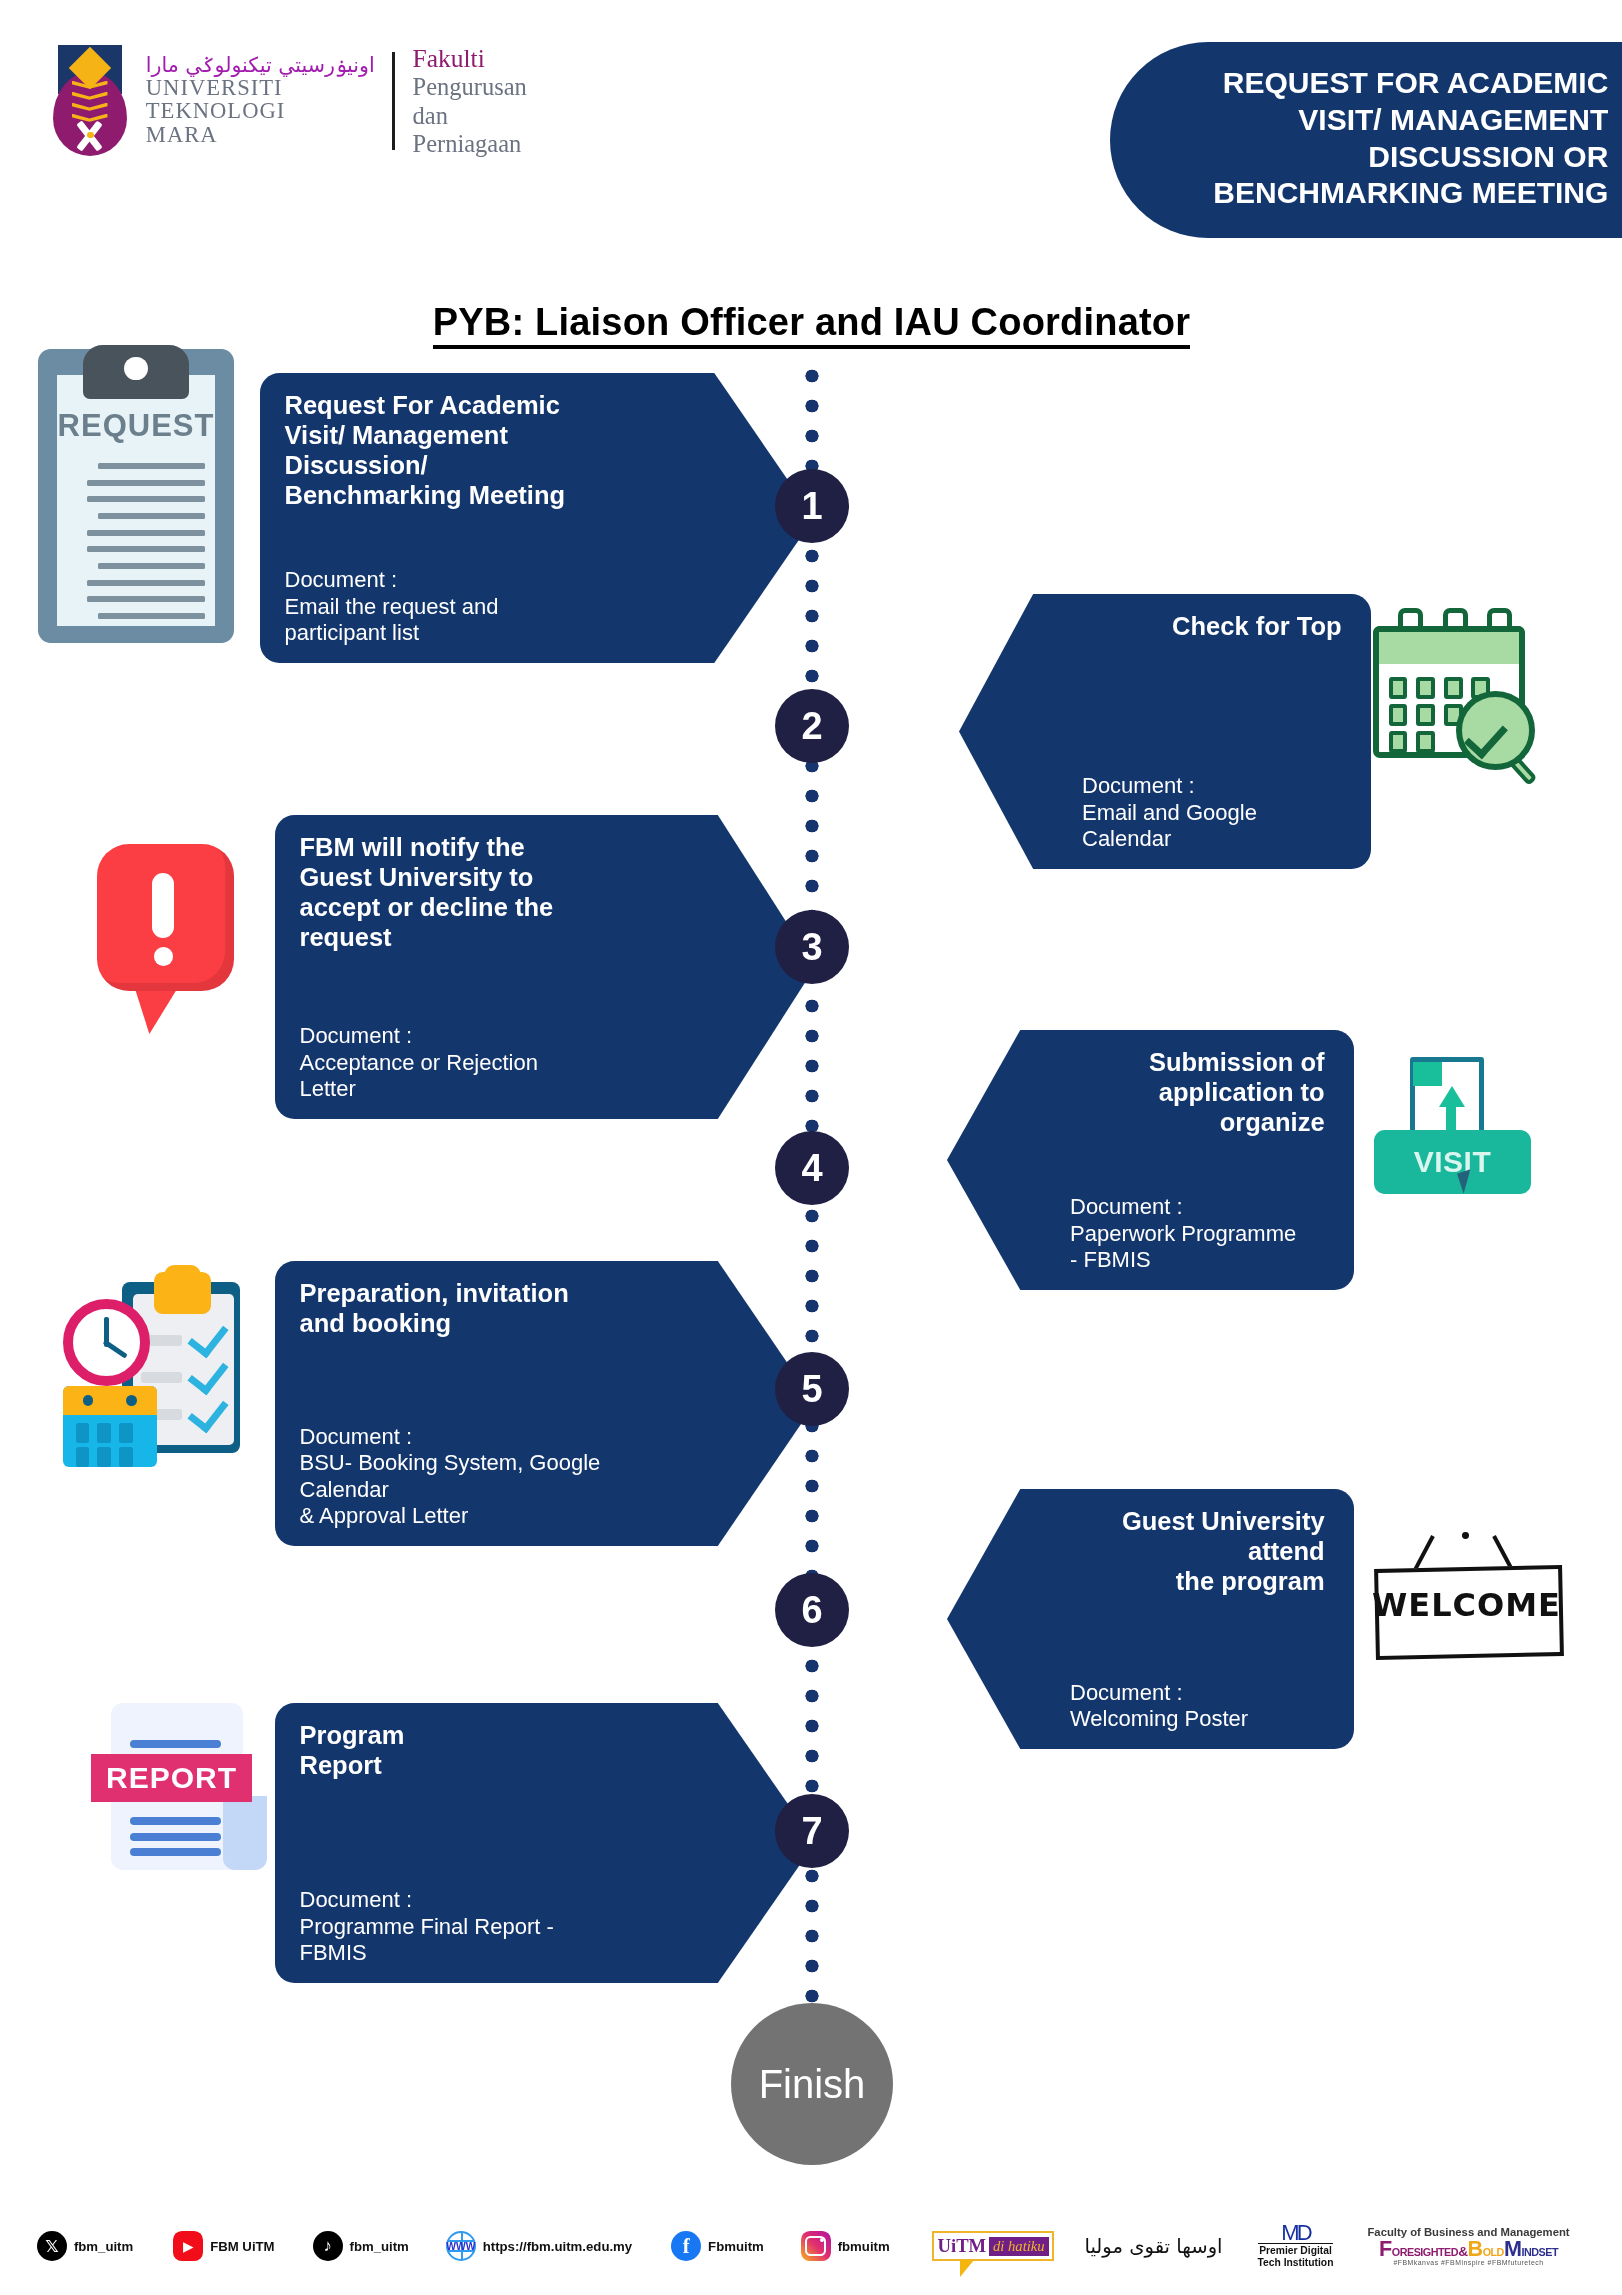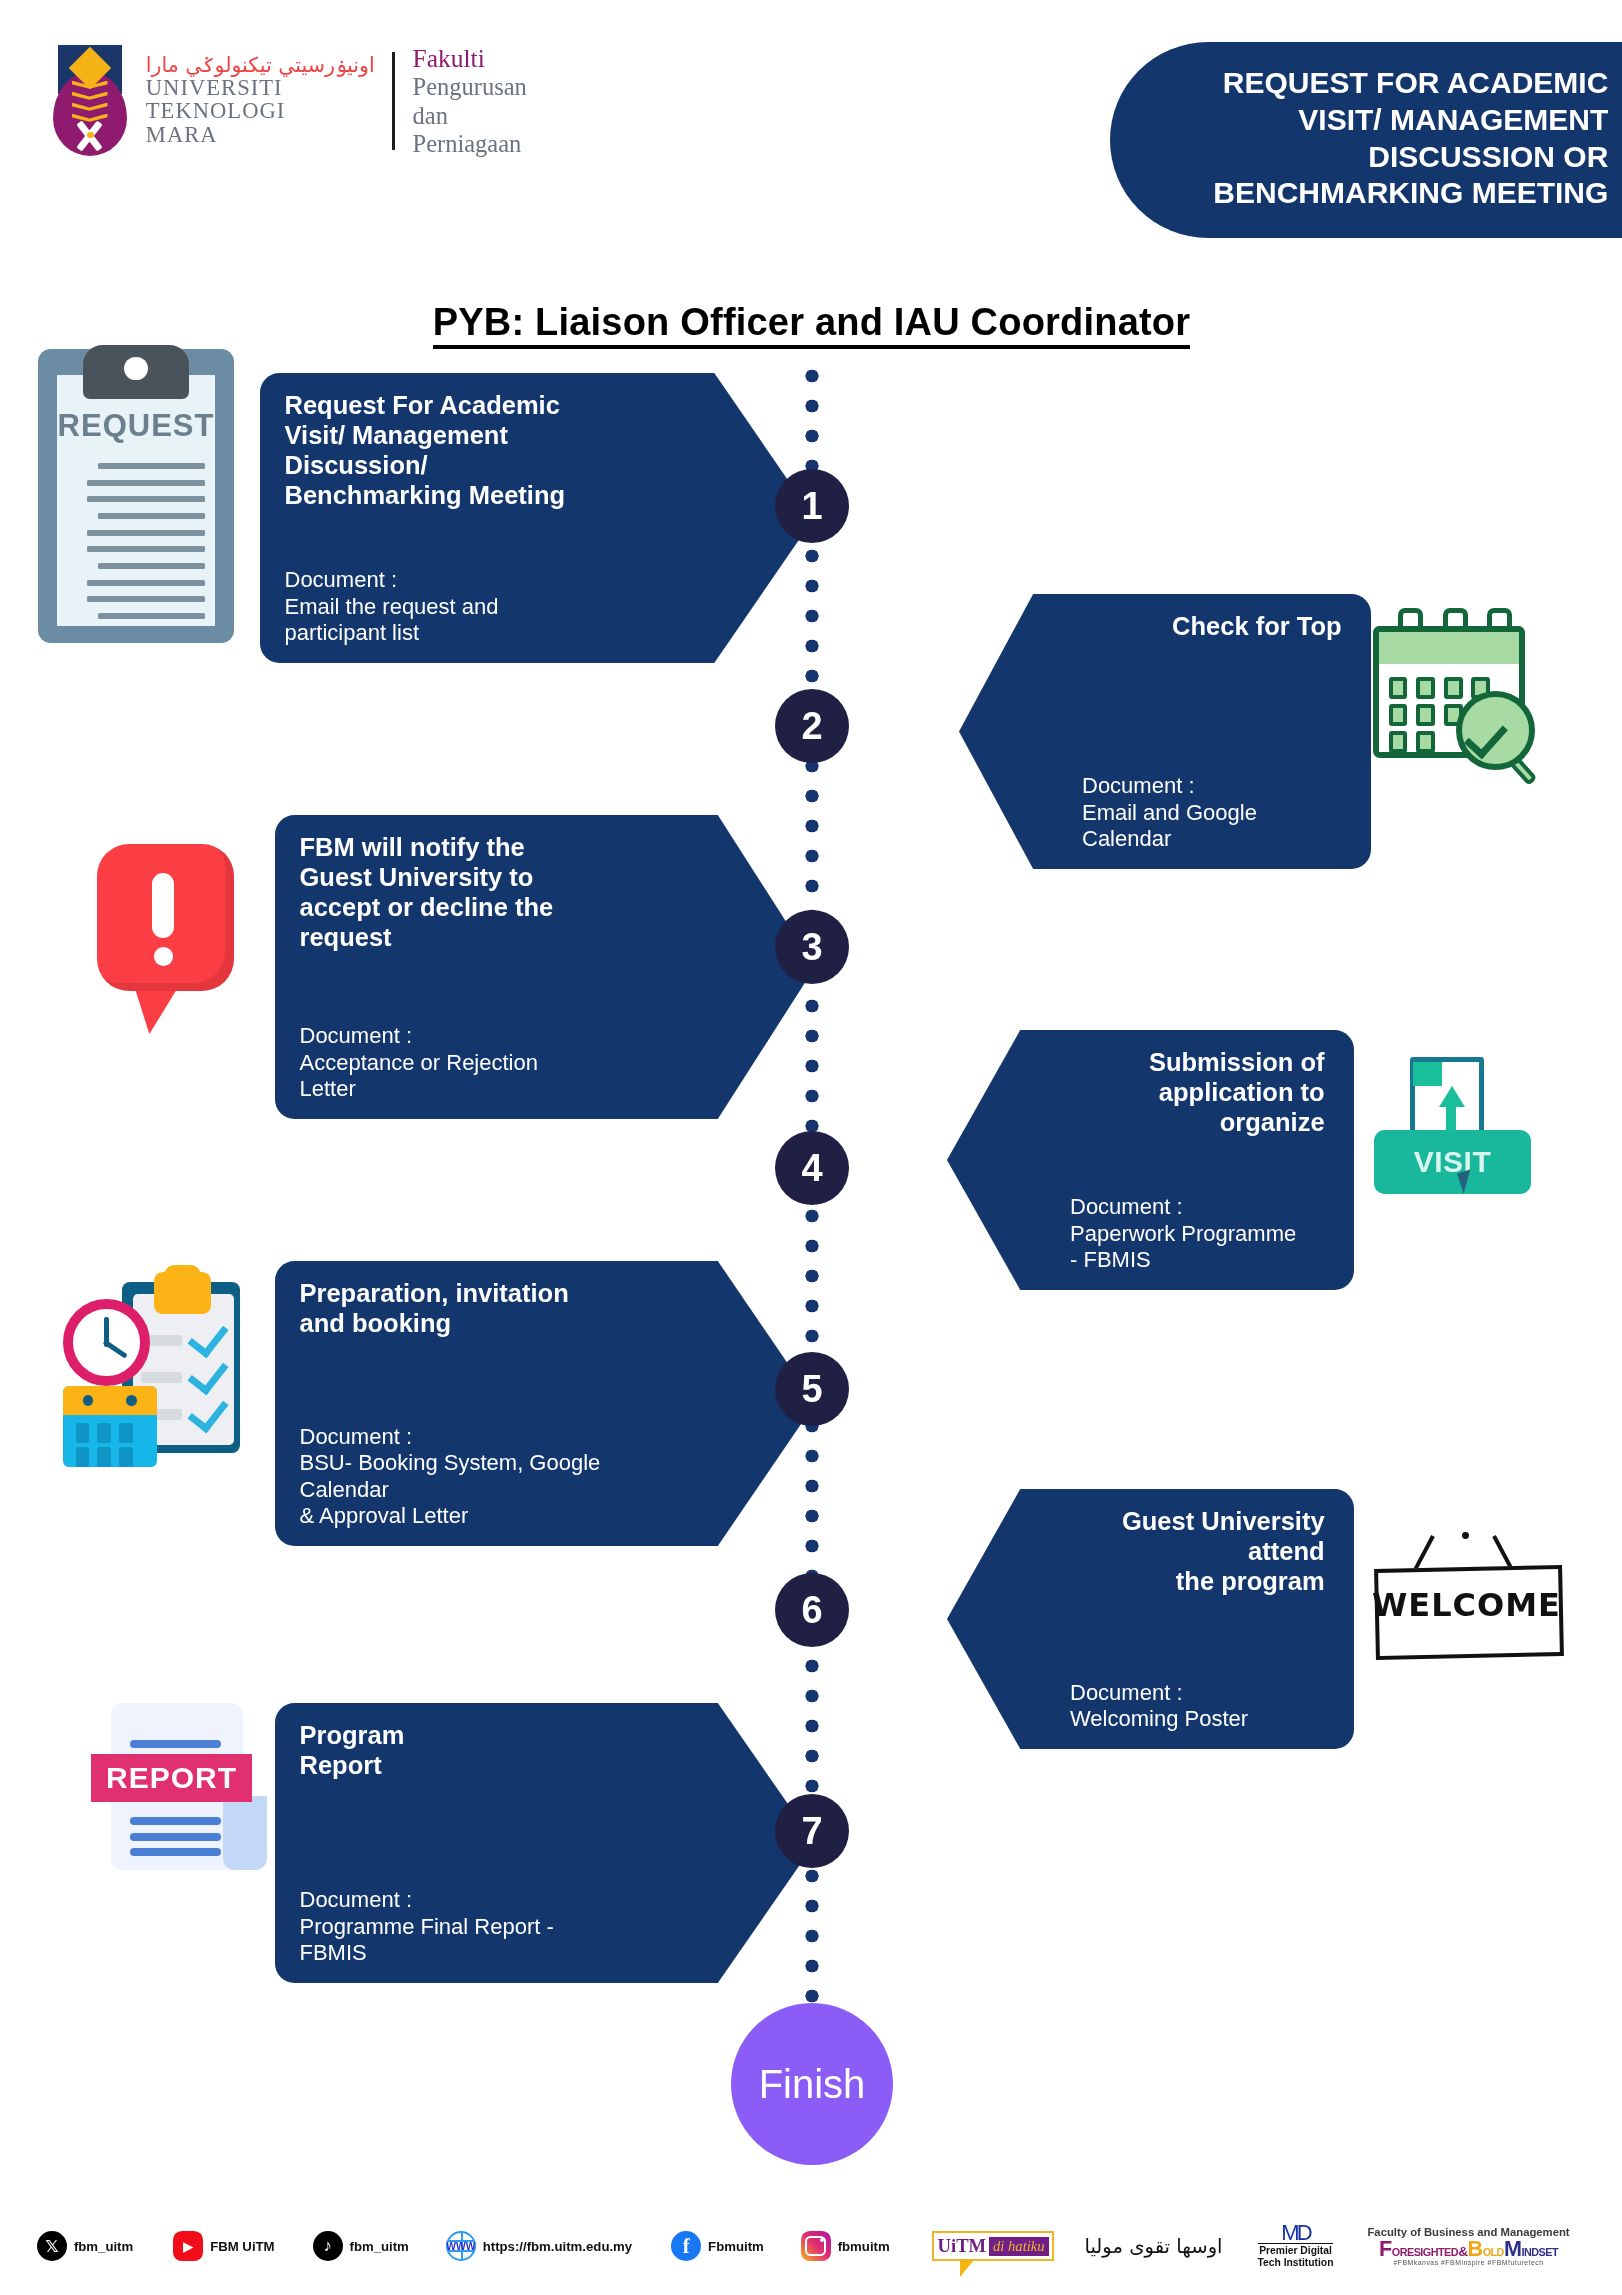--- a/index.html
+++ b/index.html
@@ -17,21 +17,21 @@
   .crest .dia{position:absolute;background:#f5b316;}
   .crest .d1{left:27.5px;top:8.8px;width:30px;height:30px;transform:rotate(45deg);}
   .crest .ch{position:absolute;background:#f5b316;width:36px;height:8.3px;left:24.5px;clip-path:polygon(0 0,50% 60%,100% 0,100% 45%,50% 100%,0 45%);}
   .crest .x1{position:absolute;left:17.7px;top:74px;width:50px;height:34px;}
   .crest .x1 i{position:absolute;top:0;left:21.6px;width:6.9px;height:34px;background:#fff;border-radius:2px;}
   .crest .x1 i:first-child{transform:rotate(38deg);}
   .crest .x1 i:last-child{transform:rotate(-38deg);}
   .crest .dot{position:absolute;left:40px;top:87px;width:6.9px;height:6.9px;background:#f5b316;border-radius:50%;}
 
   .wordmark{margin-left:12.8px;flex:0 0 auto;}
-  .wm-arabic{color:#ef4444;font-size:20.6px;line-height:1;letter-spacing:0.5px;font-family:"DejaVu Sans", sans-serif;direction:rtl;}
+  .wm-arabic{color:#a21caf;font-size:20.6px;line-height:1;letter-spacing:0.5px;font-family:"DejaVu Sans", sans-serif;direction:rtl;}
   .wm-line{color:#6b7280;font-family:"Liberation Serif", serif;font-size:22.6px;letter-spacing:1px;line-height:1.05;}
   .vdiv{width:2.5px;background:#1c1c1c;height:98px;margin:0 17.7px;flex:0 0 auto;}
   .fak{font-family:"Liberation Serif", serif;line-height:1.15;}
   .fak .f1{color:#8e1b6e;font-size:25.5px;}
   .fak .f2,.fak .f3{color:#6b7280;font-size:24.5px;}
 
   .title-pill{
     position:absolute;right:0;top:42px;width:513px;min-height:196px;
     background:#13366d;border-radius:128px 0 0 128px;
     display:flex;align-items:center;justify-content:flex-end;
@@ -54,21 +54,21 @@
     background-image:radial-gradient(circle, #16356e 38%, rgba(0,0,0,0) 40%);
     background-size:13.7px 30px;background-repeat:repeat-y;
   }
   .node{
     position:absolute;width:74px;height:74px;border-radius:50%;
     background:#201f44;color:#fff;display:flex;align-items:center;justify-content:center;
     font-size:38px;font-weight:bold;left:775px;z-index:6;
   }
   .finish{
     position:absolute;left:731px;width:162px;height:162px;border-radius:50%;
-    background:#8b5cf6;color:#fff;display:flex;align-items:center;justify-content:center;
+    background:#737373;color:#fff;display:flex;align-items:center;justify-content:center;
     font-size:40px;font-weight:normal;top:2003px;z-index:6;
   }
 
   
   .box{position:absolute;background:#13366d;color:#fff;box-sizing:border-box;z-index:4;}
   .box.left{
     border-radius:19.6px;
     clip-path:polygon(0 0, 82% 0, 100% 50%, 82% 100%, 0 100%);
     padding:16.7px 0 16.7px 24.5px;
   }

